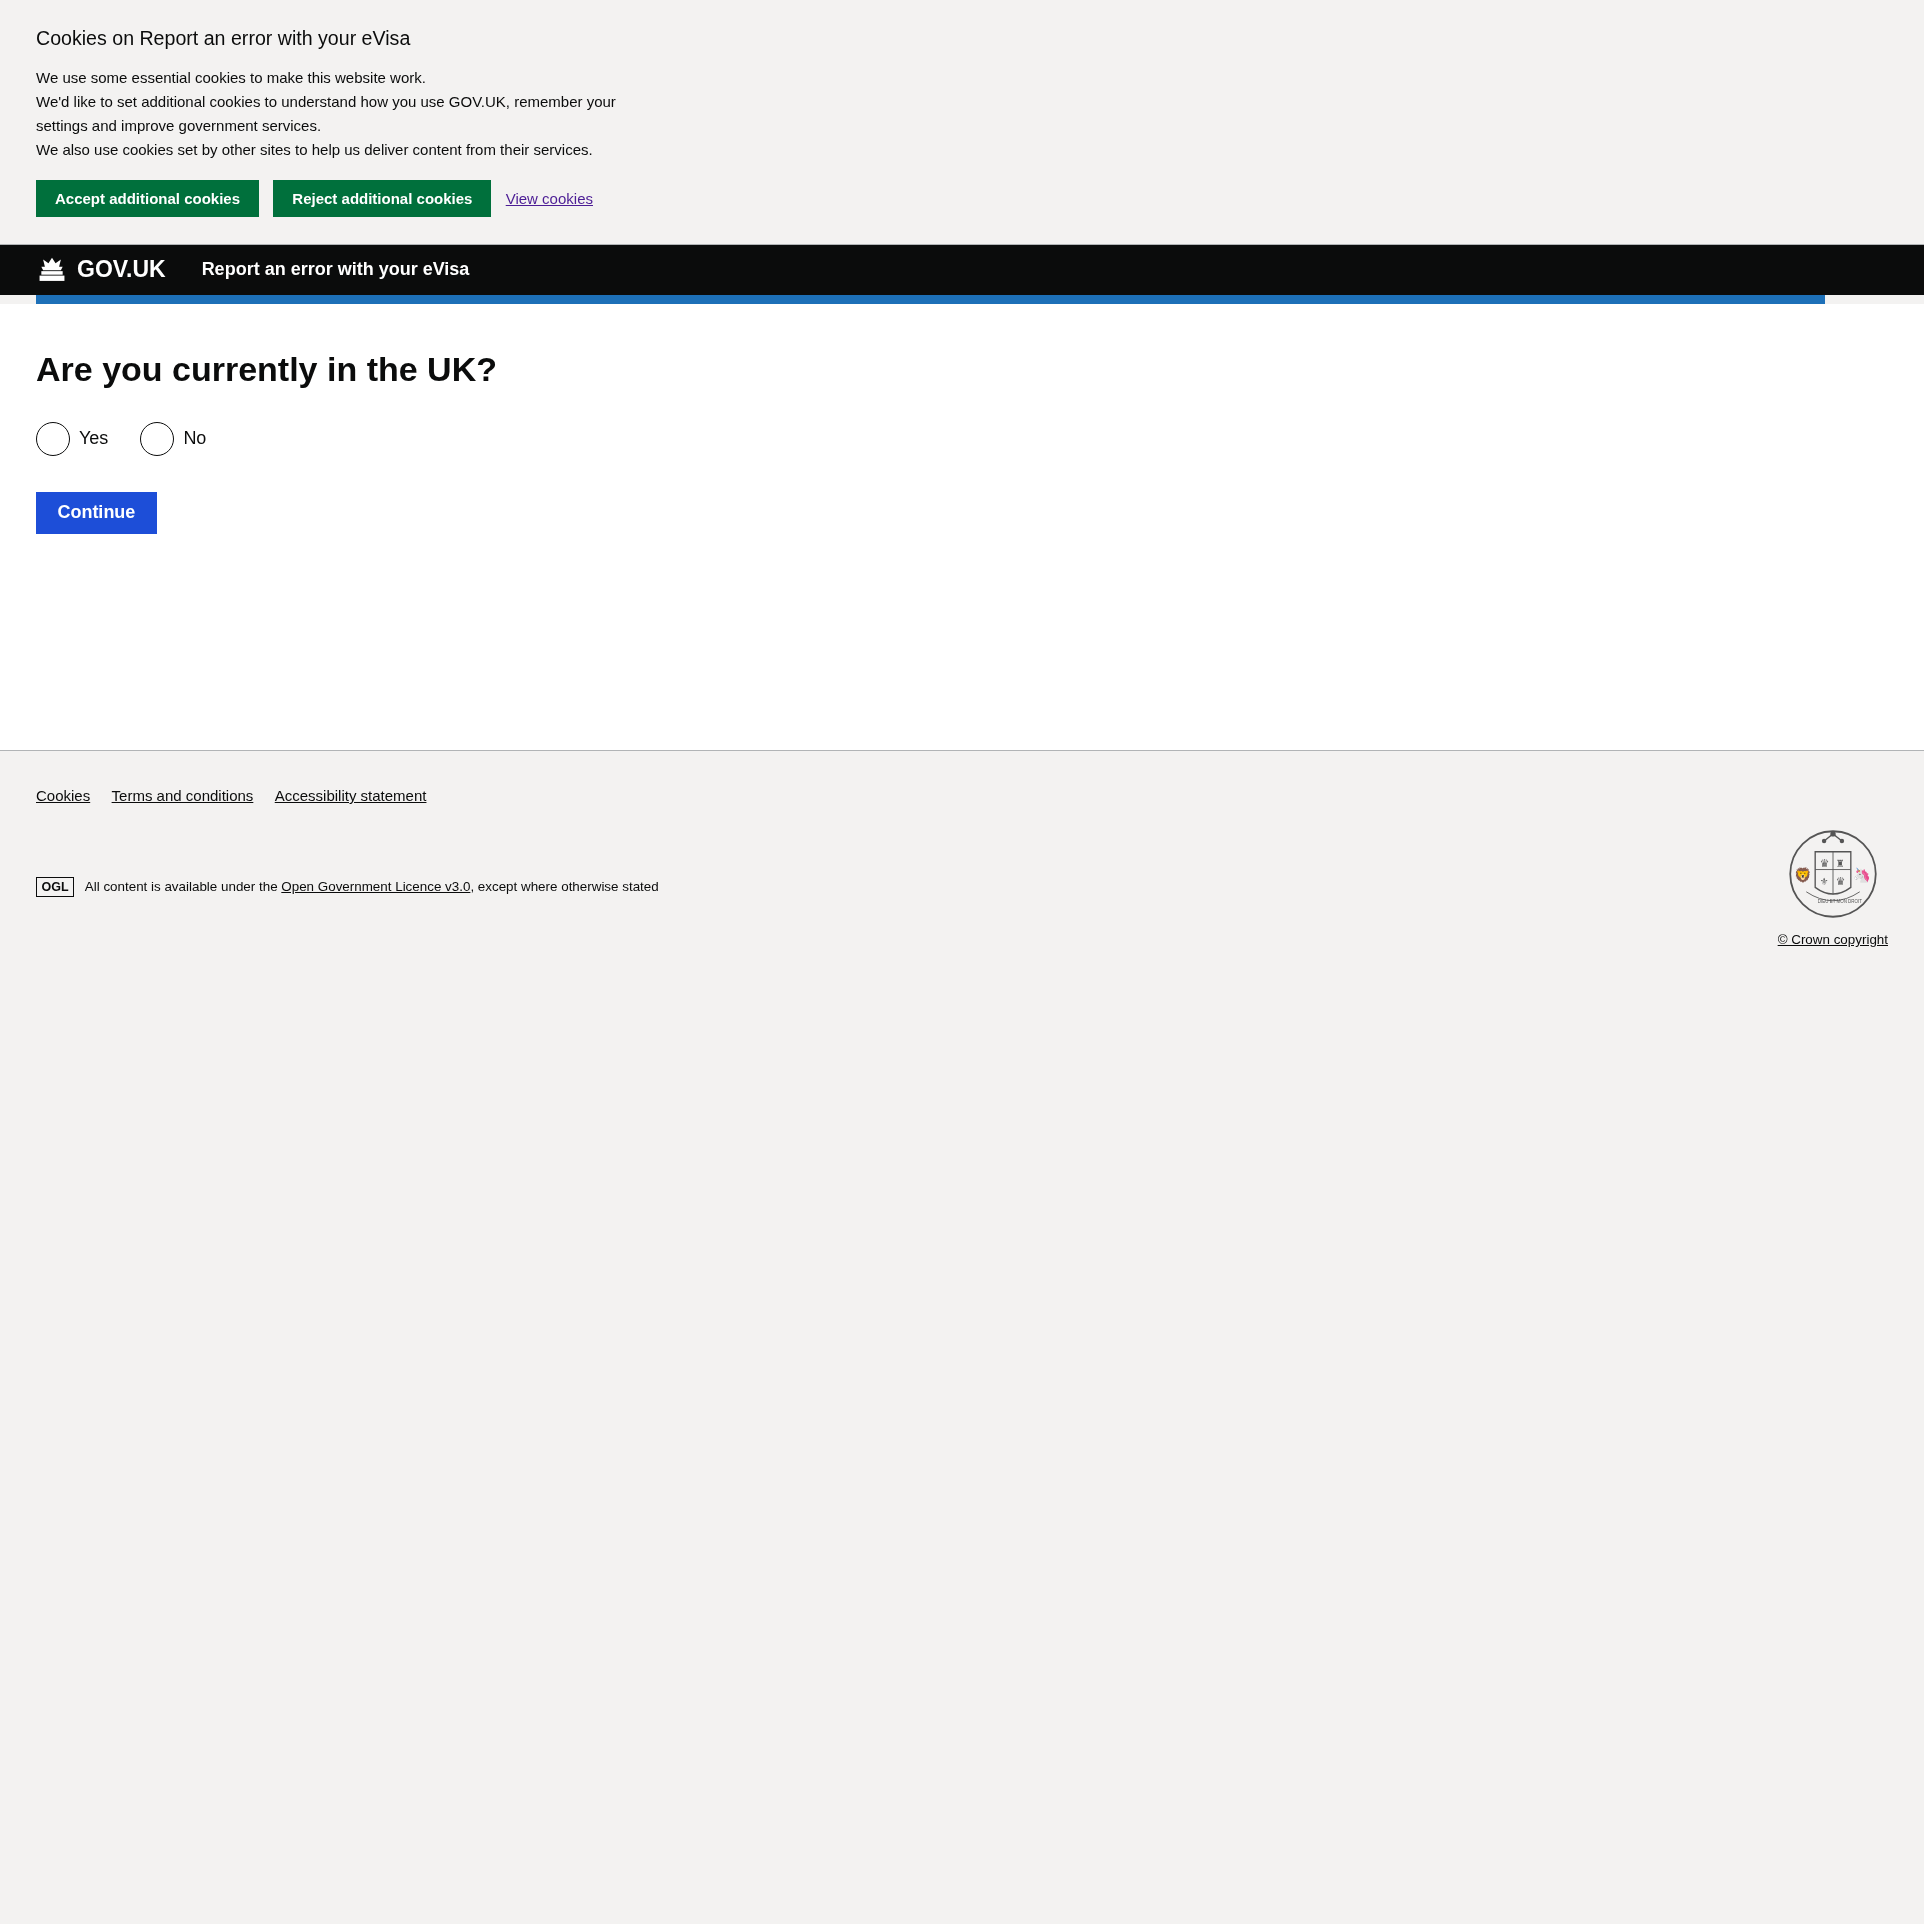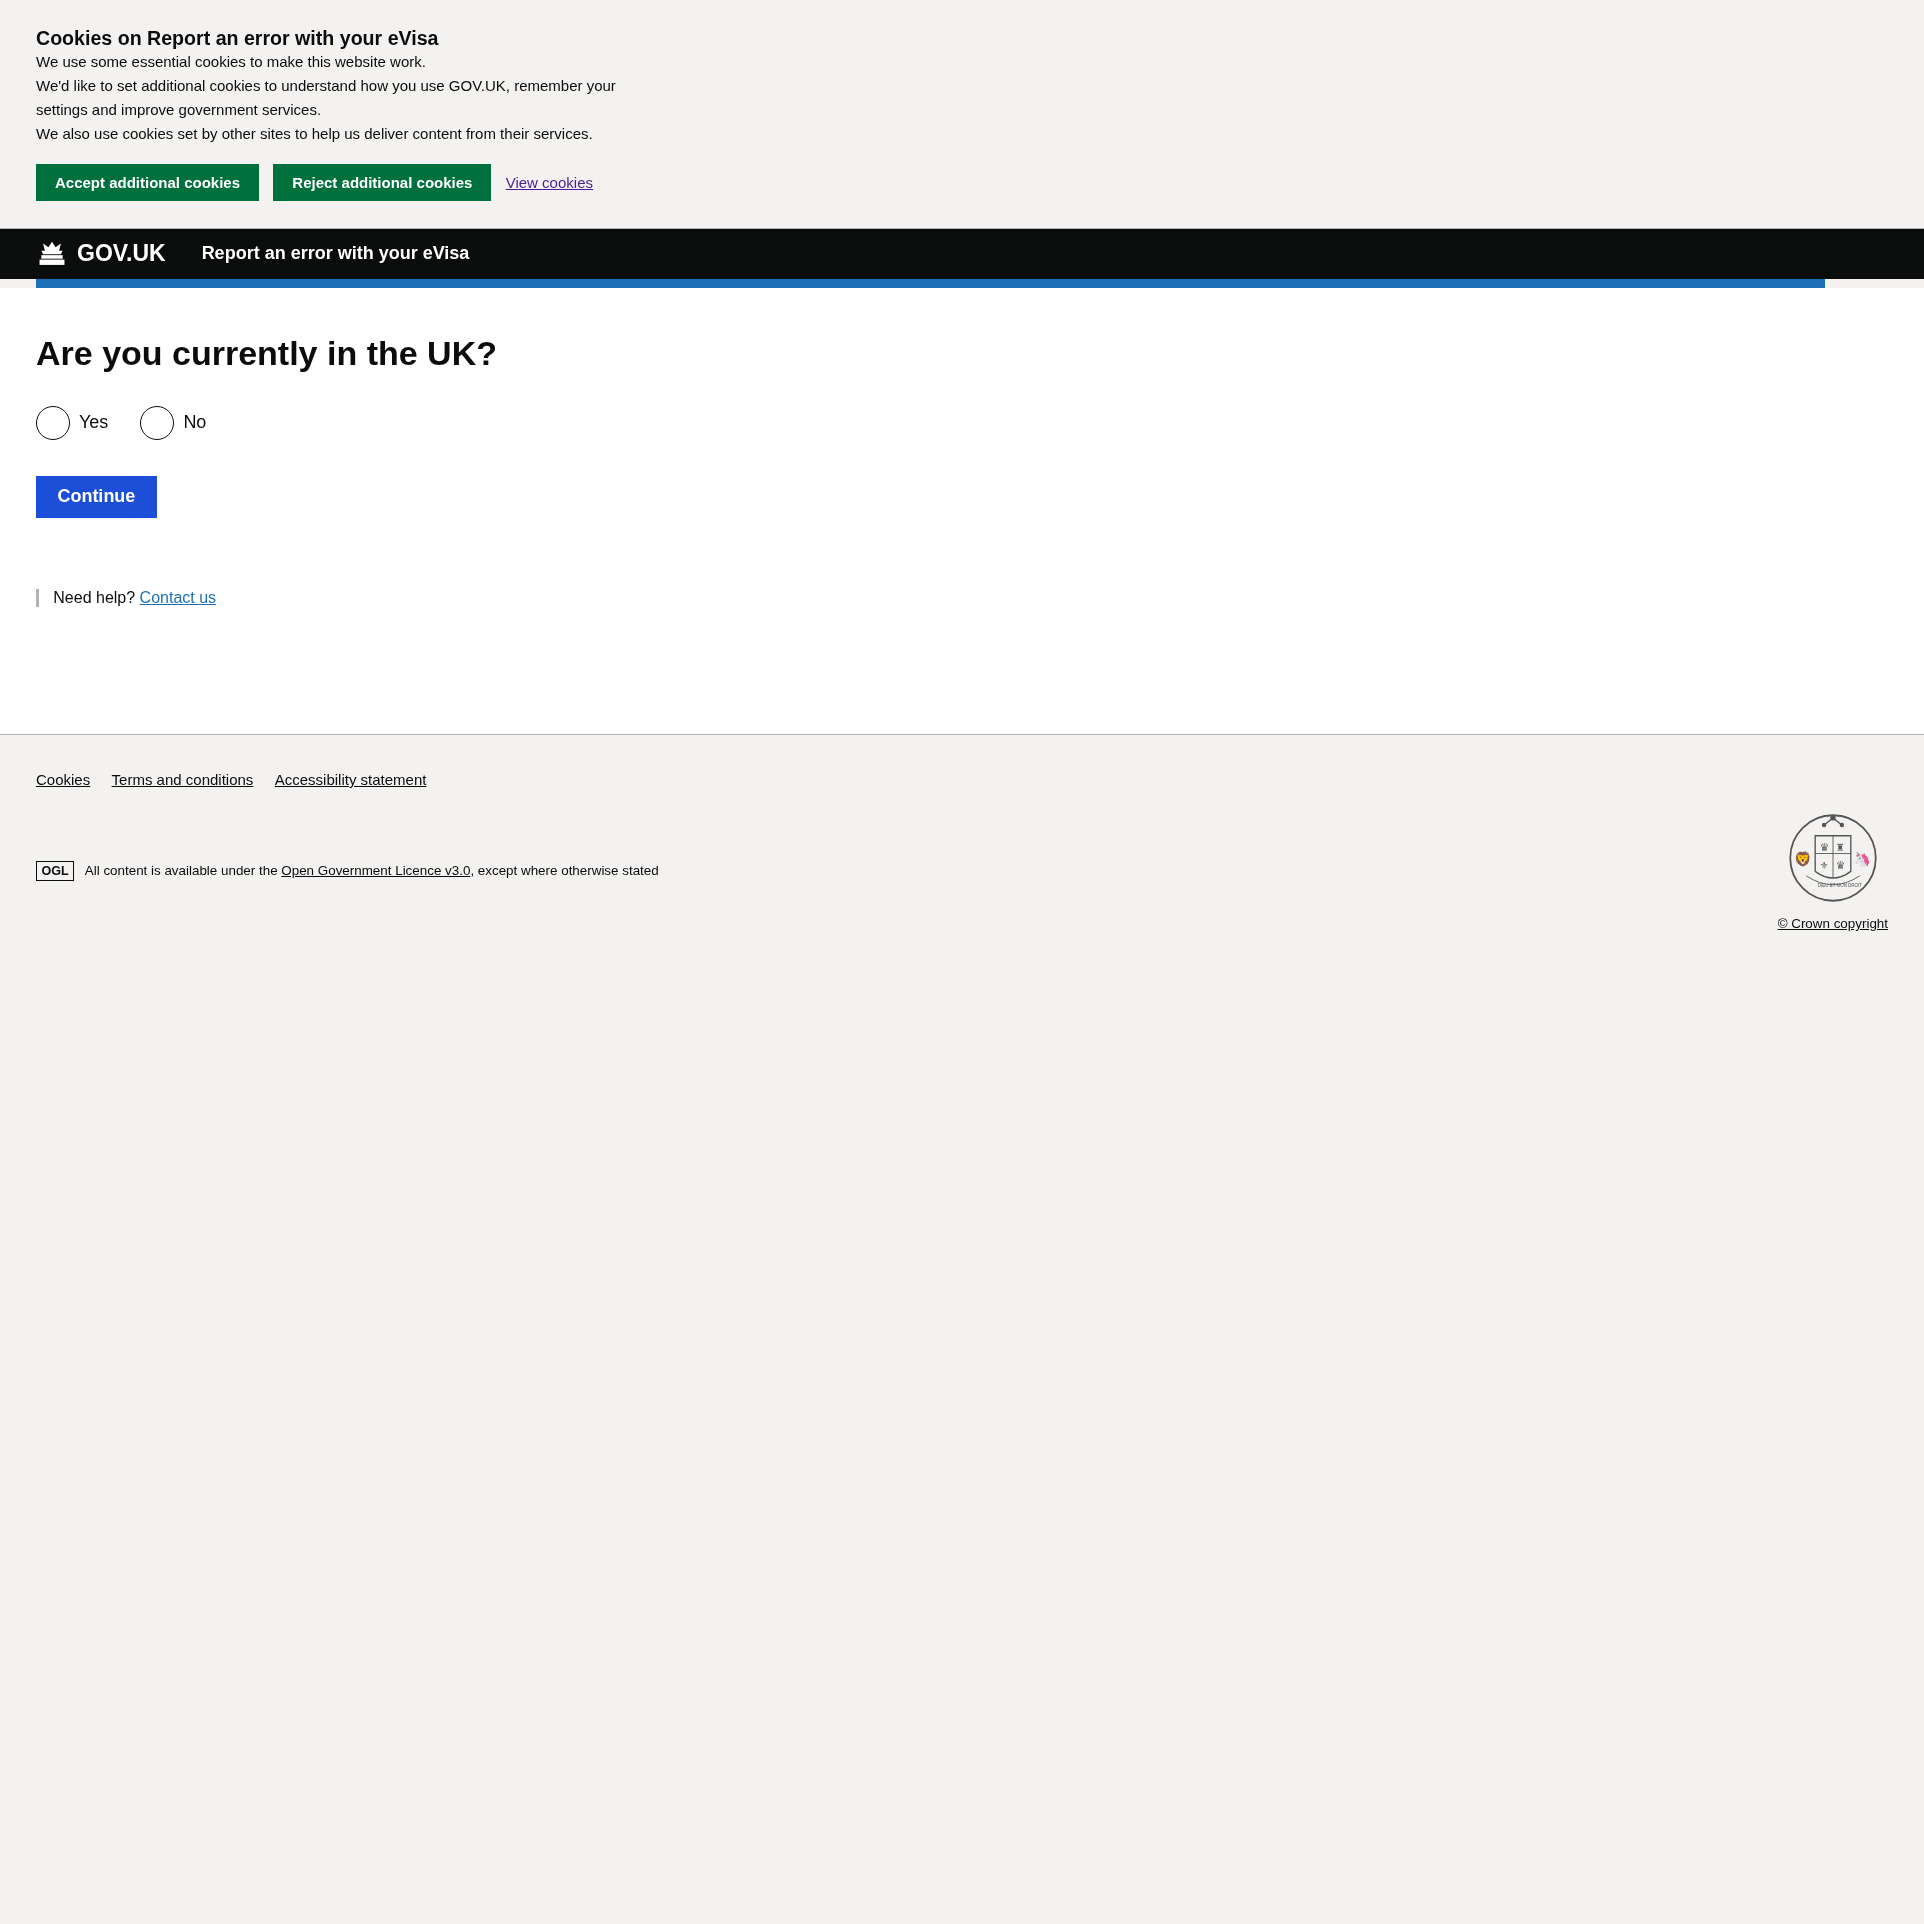--- a/index.html
+++ b/index.html
@@ -17,22 +17,22 @@
 
     
     .cookie-banner {
       background: #f3f2f1;
       padding: 27px 36px 27px 36px;
       border-bottom: 0.9px solid #b1b4b6;
     }
 
     .cookie-banner h2 {
       font-size: 19.6px;
-      font-weight: 700;
-      margin-bottom: 0;
+      font-weight: 400;
+      margin-bottom: 16px;
     }
 
     .cookie-banner p {
       font-size: 15px;
       line-height: 1.6;
       margin-bottom: 18px;
       max-width: 624px;
     }
 
     .cookie-buttons {
@@ -306,26 +306,20 @@
       <span class="radio-label">Yes</span>
     </label>
     <label class="radio-option">
       <div class="radio-custom"></div>
       <span class="radio-label">No</span>
     </label>
   </div>
 
   <button class="btn-continue">Continue</button>
 
-  <div class="help-section">
-    <p class="help-text">
-      <span>Need help?</span>
-      <a class="help-link" href="#">Contact us</a>
-    </p>
-  </div>
 </main>
 
 <footer class="footer">
   <nav class="footer-links">
     <a class="footer-link" href="#">Cookies</a>
     <a class="footer-link" href="#">Terms and conditions</a>
     <a class="footer-link" href="#">Accessibility statement</a>
   </nav>
 
   <div class="footer-bottom">

